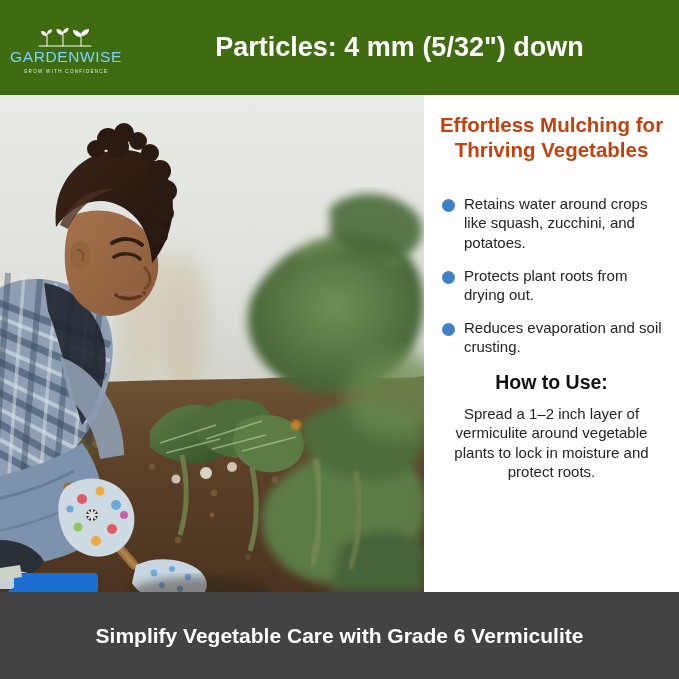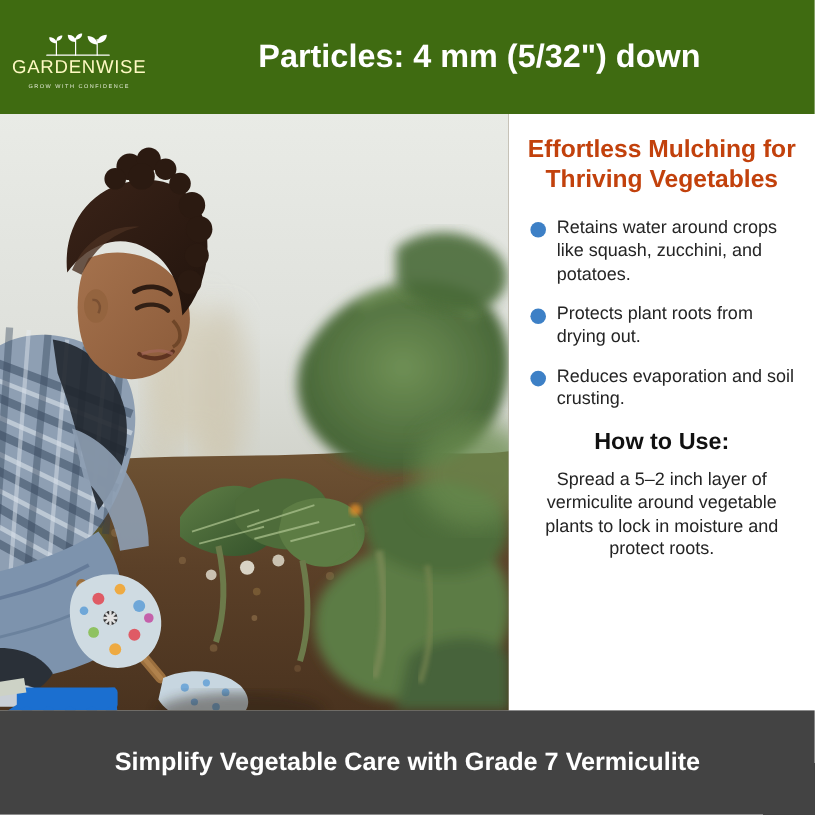--- a/index.html
+++ b/index.html
@@ -42,21 +42,21 @@
   }
 
   .brand-mark {
     width: 58px;
     height: 22px;
     display: block;
     margin-bottom: 2px;
   }
 
   .brand-name {
-    color: #fef9c3;
+    color: #7dd3fc;
     font-size: 15.5px;
     letter-spacing: 0.6px;
     font-weight: 400;
     line-height: 1;
     white-space: nowrap;
   }
 
   .brand-tagline {
     color: #e6edd9;
     font-size: 4.6px;
@@ -108,21 +108,21 @@
   .panel-heading {
     text-align: center;
     font-size: 20.5px;
     font-weight: bold;
     color: #c2410c;
     line-height: 1.2;
     margin-top: 4px;
   }
 
   .bullets {
-    margin-top: 18px;
+    margin-top: 32px;
     padding-left: 5px;
   }
 
   .bullet {
     display: flex;
     align-items: flex-start;
     margin-bottom: 14px;
   }
 
   .bullet-dot {
@@ -464,21 +464,21 @@
       </div>
 
       <div class="bullet">
         <span class="bullet-dot"></span>
         <span class="bullet-text">Reduces evaporation and soil crusting.</span>
       </div>
 
     </div>
 
     <div class="howto-heading">How to Use:</div>
-    <div class="howto-body">Spread a 5–2 inch layer of vermiculite around vegetable plants to lock in moisture and protect roots.</div>
+    <div class="howto-body">Spread a 1–2 inch layer of vermiculite around vegetable plants to lock in moisture and protect roots.</div>
 
   </div>
 
   <div class="footer">
-    <div class="footer-text">Simplify Vegetable Care with Grade 7 Vermiculite</div>
+    <div class="footer-text">Simplify Vegetable Care with Grade 6 Vermiculite</div>
   </div>
 
 </div>
 
 </body></html>

